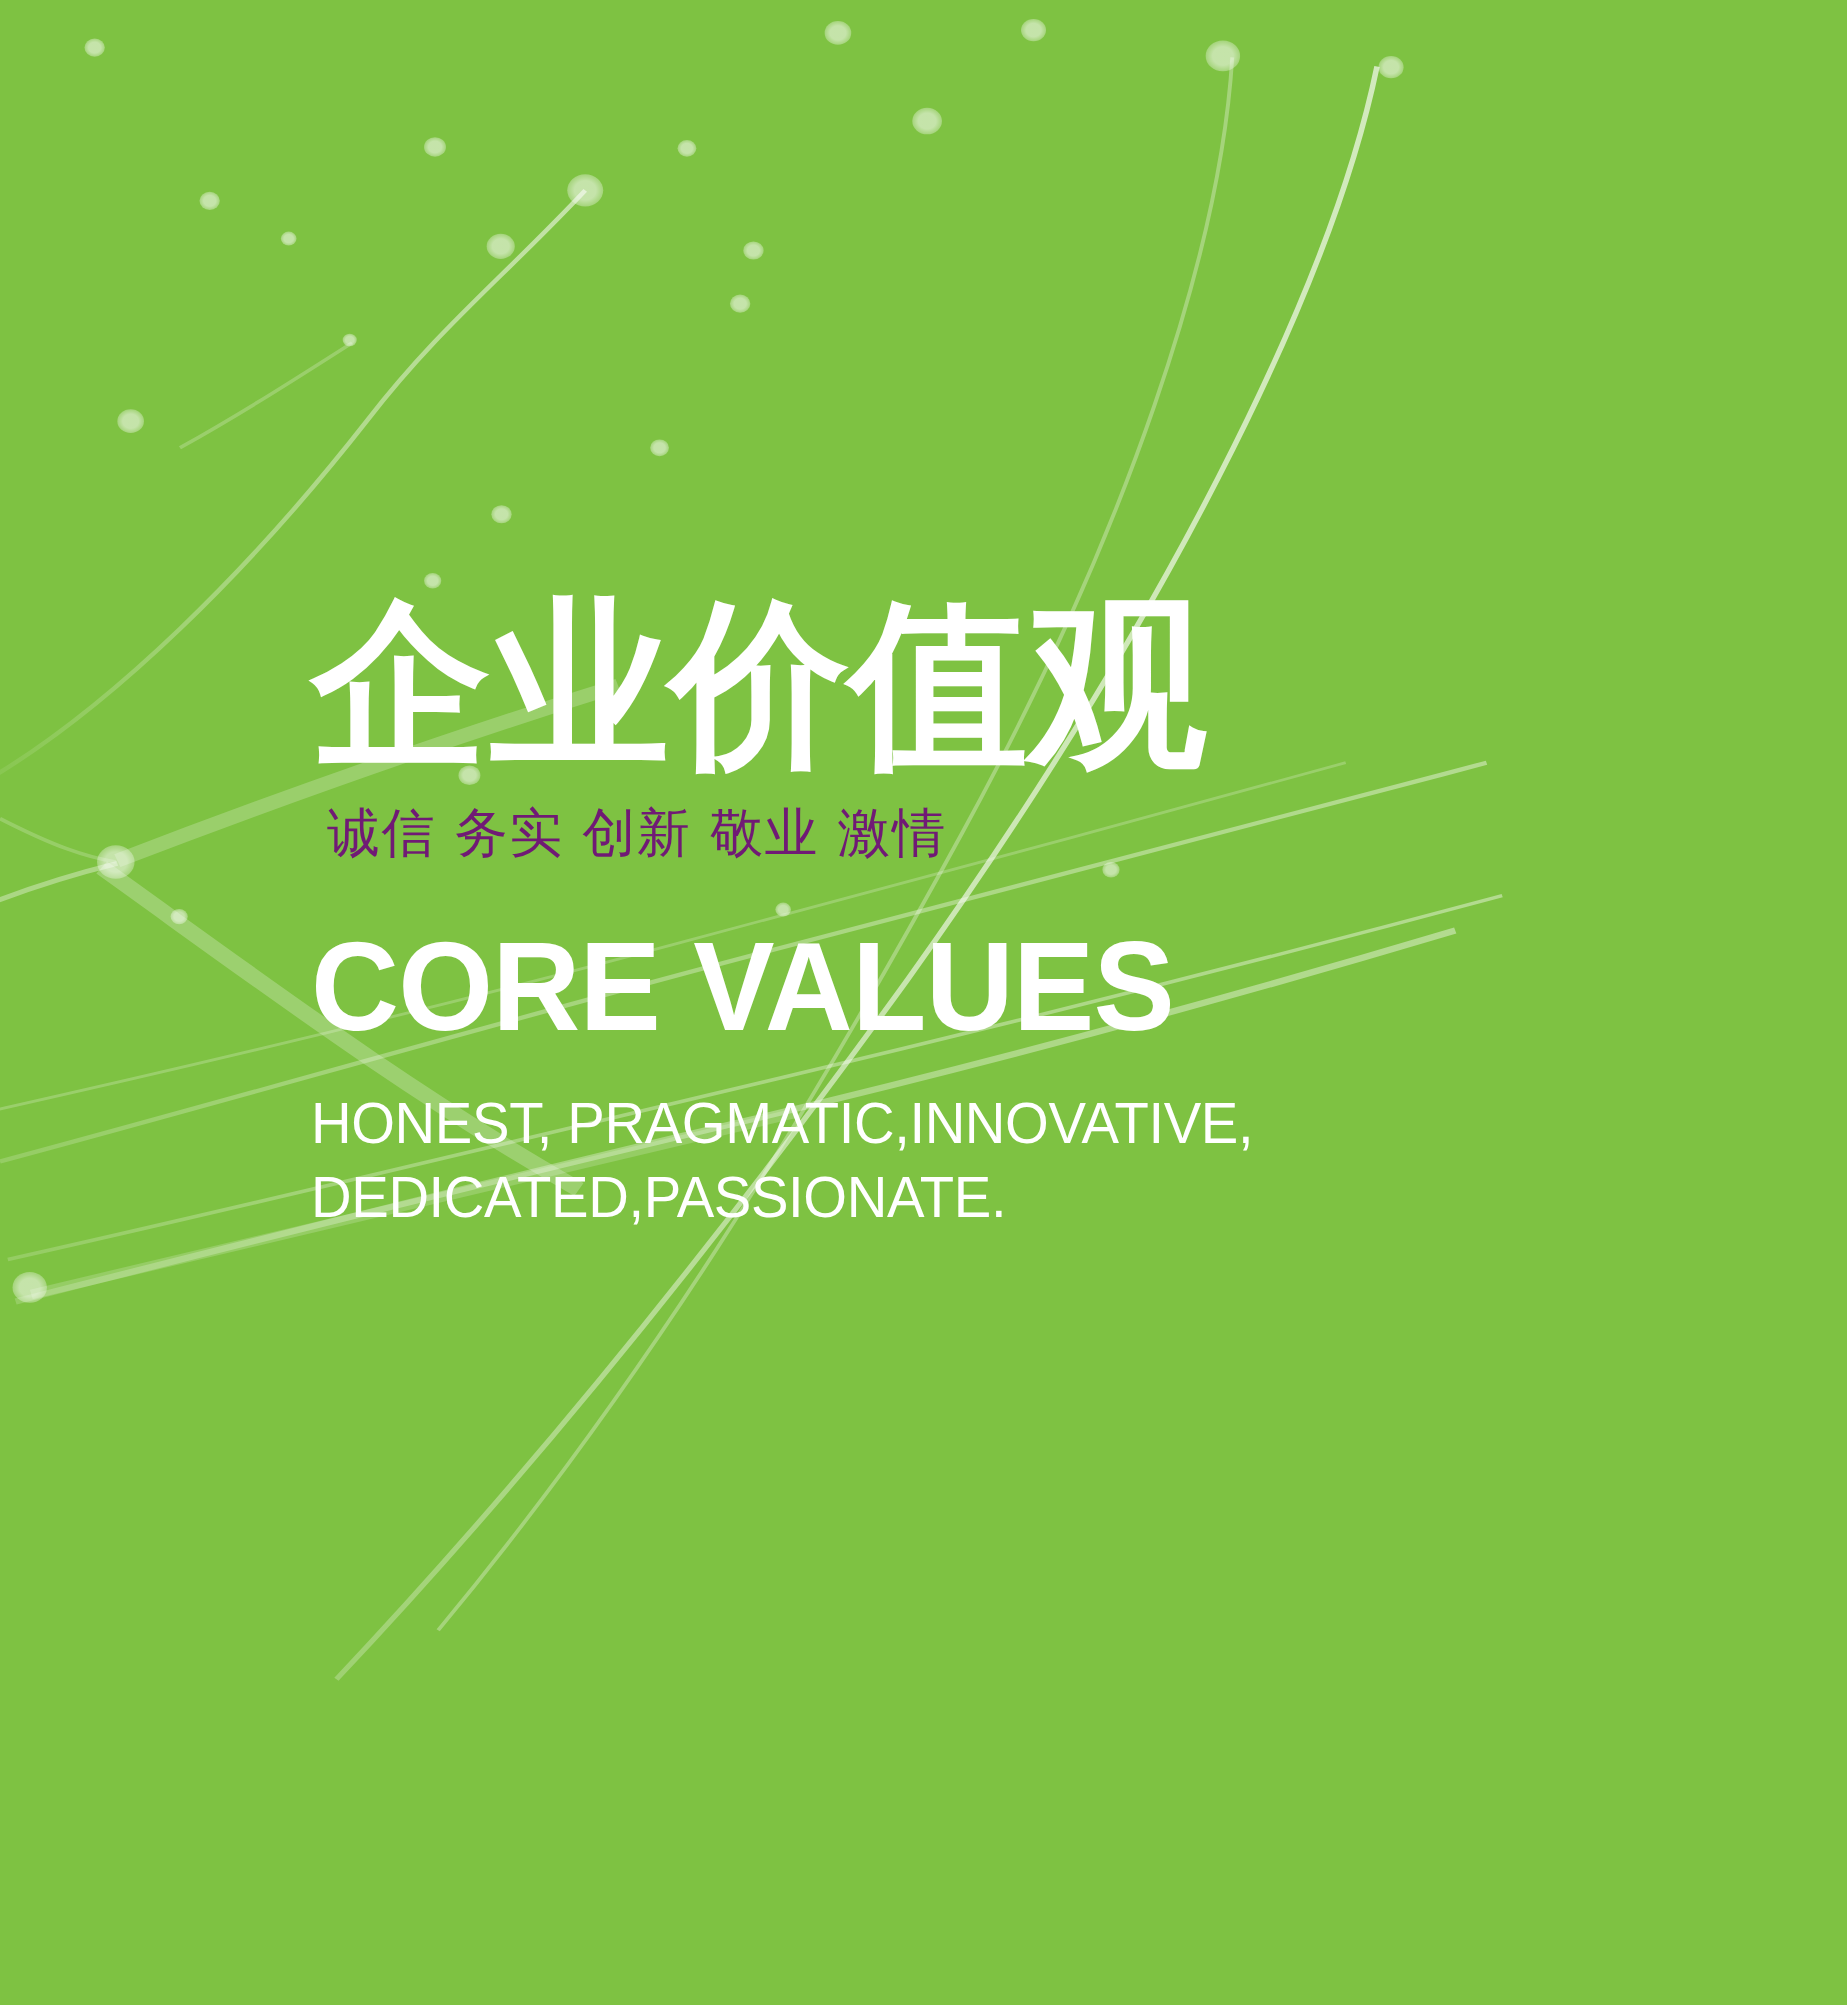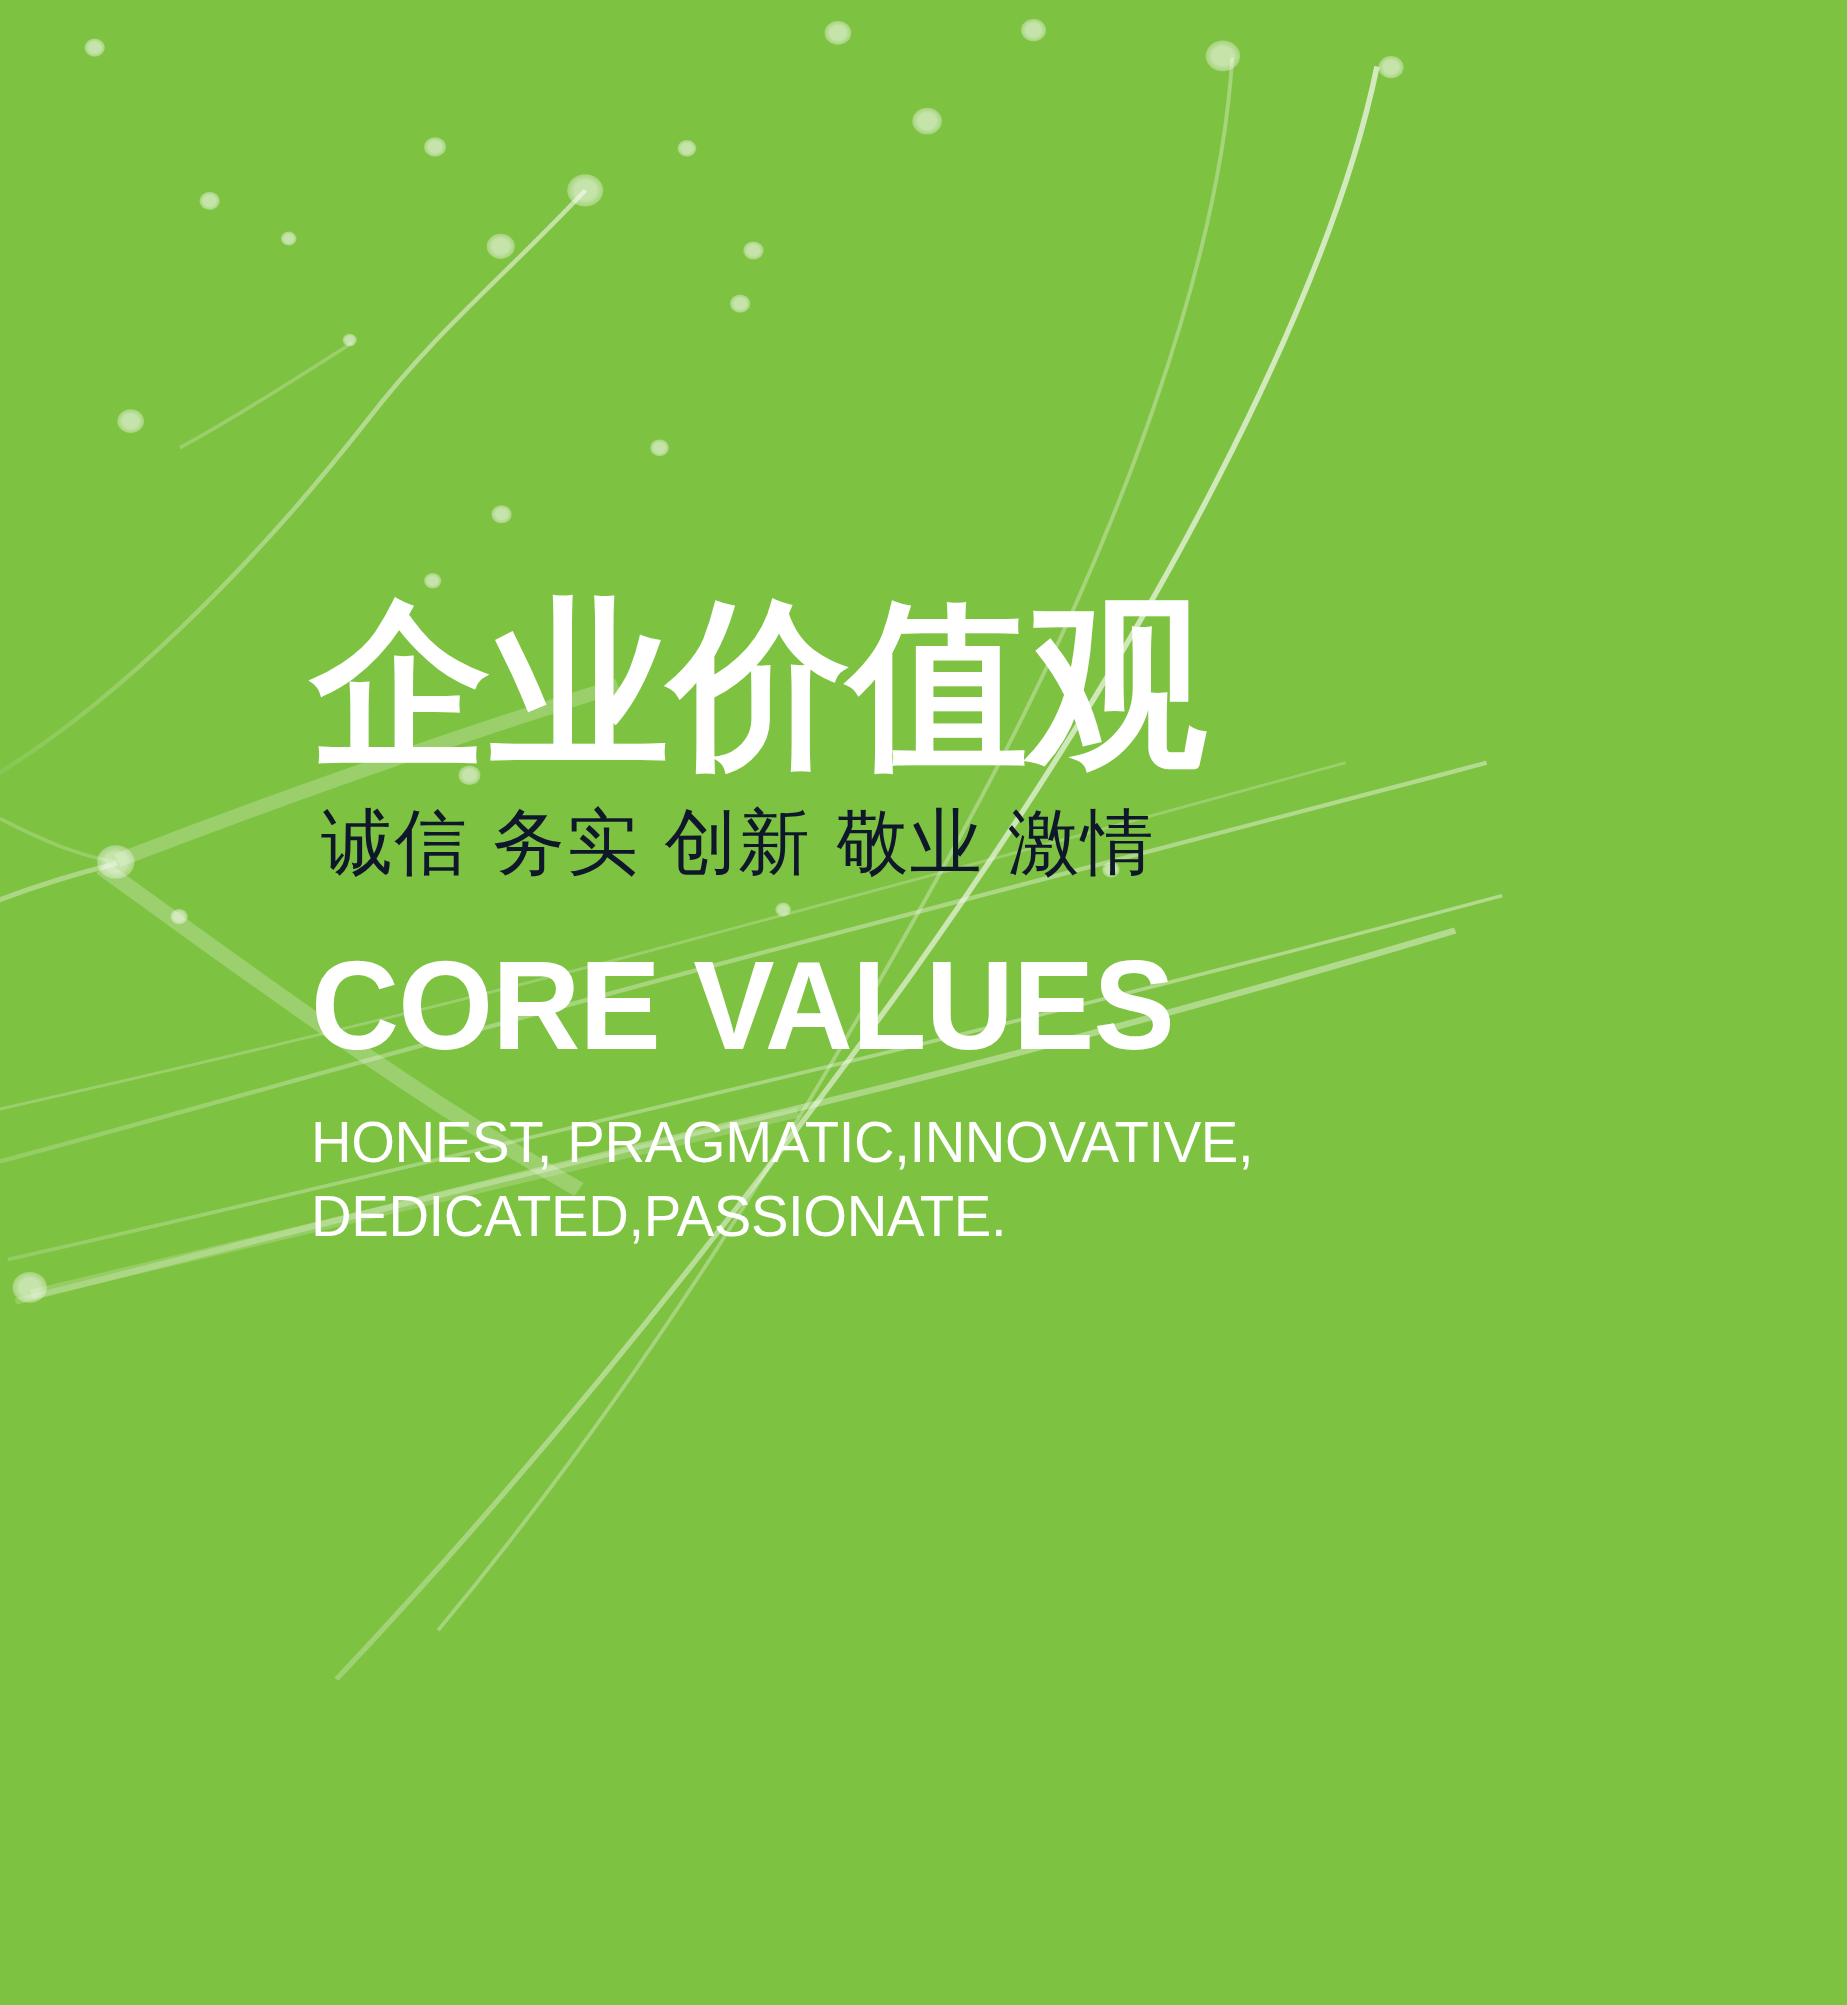--- a/index.html
+++ b/index.html
@@ -35,27 +35,27 @@
     font-weight: 700;
     line-height: 1.0;
     letter-spacing: 0px;
     white-space: nowrap;
     margin: 0;
     padding: 0;
     transform: scaleX(0.99);
     transform-origin: left top;
   }
   .cn-sub {
-    color: #0f172a;
+    color: #701a75;
     font-family: "DejaVu Sans", "Liberation Sans", sans-serif;
-    font-size: 72px;
+    font-size: 53px;
     font-weight: 400;
     line-height: 1.0;
     white-space: nowrap;
-    margin: 10px;
+    margin: 16px;
     padding: 0;
     margin-top: 31px;
     letter-spacing: 1.6px;
   }
   .en-title {
     color: #ffffff;
     font-family: "Liberation Sans", "DejaVu Sans", sans-serif;
     font-size: 127px;
     font-weight: 700;
     line-height: 1.0;

